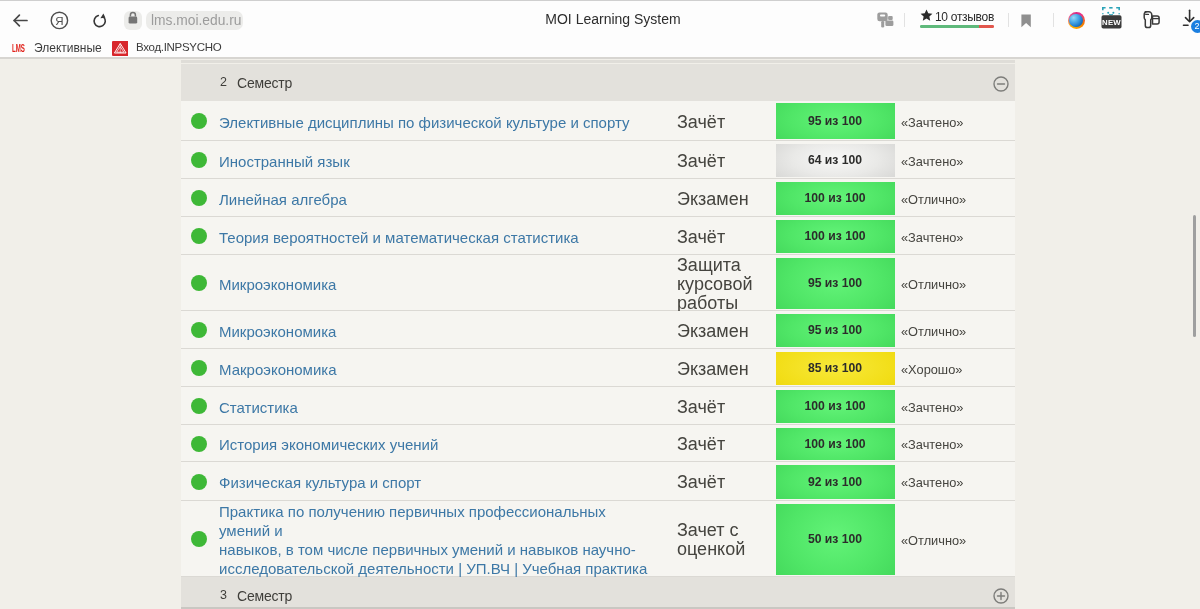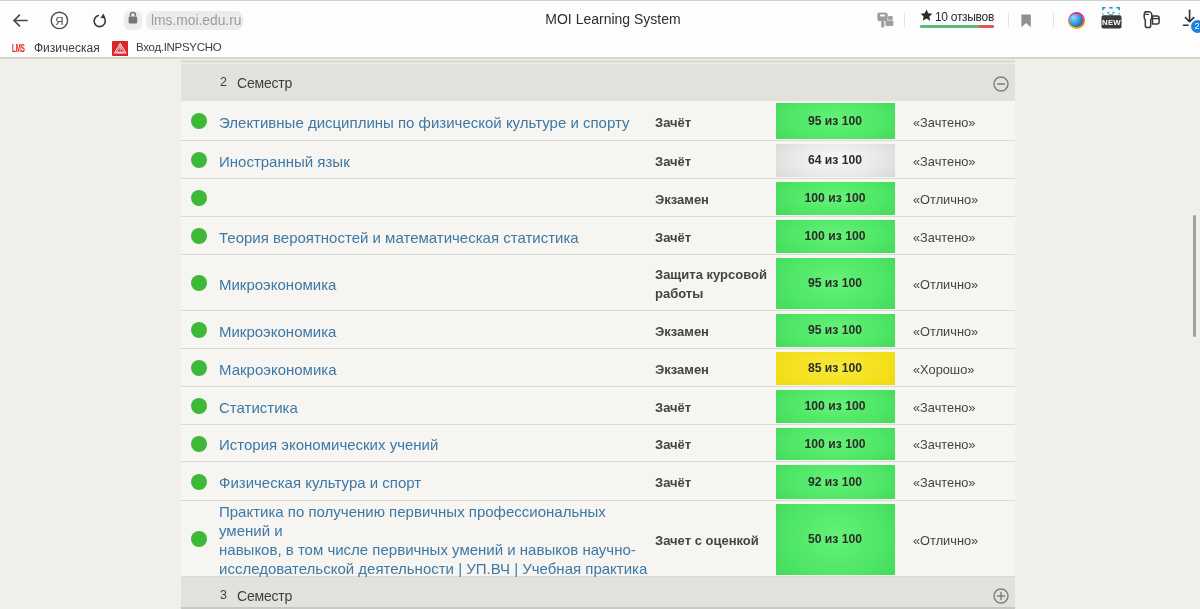--- a/index.html
+++ b/index.html
@@ -14,22 +14,22 @@
 #page { position:absolute; left:0; top:59px; width:1200px; height:550px; background:#f1efe9; }
 #tbl { position:absolute; left:181px; top:0; width:834px; }
 #sliver { position:absolute; left:181px; top:0.5px; width:834px; height:3px; background:#dfddd8; }
 .shead { position:relative; width:834px; background:#e3e1dc; }
 .shead .num { position:absolute; left:39px; font-size:12.5px; letter-spacing:-0.2px; color:#3f3e3a; }
 .shead .word { position:absolute; left:56px; font-size:14px; letter-spacing:-0.2px; color:#3f3e3a; }
 .kursy { position:absolute; font-size:12px; color:#4c1d95; border-bottom:1.5px dashed #a3a29d; padding-bottom:2.5px;margin-top:36px; }
 .row { position:relative; width:834px; background:#f6f5f1; border-bottom:1px solid #dbd9d4; }
 .dot { position:absolute; left:10px; width:16px; height:16px; border-radius:50%; background:#3eb837; }
 .cname { position:absolute; left:38px; width:440px; font-size:15px; color:#3d78a6; line-height:19px; display:flex; align-items:center; padding-top:3.5px; }
-.ctype { position:absolute; left:474px; width:112px; font-size:13px; color:#45443f; line-height:19px; display:flex; align-items:center; padding-top:3.5px;font-weight:bold; }
-.cgrade { position:absolute; left:720px; width:115px; font-size:12.8px; color:#45443f; display:flex; align-items:center; padding-top:3.5px;margin-left:12px; }
+.ctype { position:absolute; left:496px; width:112px; font-size:18px; color:#45443f; line-height:19px; display:flex; align-items:center; padding-top:3.5px; }
+.cgrade { position:absolute; left:720px; width:115px; font-size:12.8px; color:#45443f; display:flex; align-items:center; padding-top:3.5px; }
 .badge { position:absolute; left:594.5px; top:2.5px; width:119px; display:flex; align-items:center; justify-content:center; font-size:12.2px; font-weight:bold; color:#2c2c2b; }
 .bgreen { background:radial-gradient(ellipse 80% 115% at 50% 46%, #63f378 0%, #50e667 48%, #42d75a 85%, #3cce53 100%); }
 .bgrey { background:radial-gradient(ellipse 80% 115% at 50% 46%, #f8f8f7 0%, #e9e9e7 45%, #d5d5d3 85%, #c9c9c7 100%); }
 .byellow { background:radial-gradient(ellipse 90% 130% at 50% 45%, #f8e93a 0%, #f2de18 55%, #e8cd06 100%); }
 .fullc { display:flex; align-items:center; height:100%; }
 </style>
 </head>
 <body>
 <div id="chrome">
 
@@ -104,21 +104,21 @@
   </svg>
 
   <svg class="abs" style="left:1182px;top:8px" width="17" height="18" viewBox="0 0 17 18">
     <path d="M7.6 1.2 V12" stroke="#2e2e2e" stroke-width="1.6" fill="none" stroke-linecap="round"></path>
     <path d="M3.5 8.6 L7.6 12.7 L11.7 8.6" stroke="#2e2e2e" stroke-width="1.6" fill="none" stroke-linecap="round" stroke-linejoin="round"></path>
     <path d="M1.5 16.3 H6" stroke="#2e2e2e" stroke-width="1.6" fill="none" stroke-linecap="round"></path>
   </svg>
   <div class="abs" style="left:1190.5px;top:18.5px;width:13px;height:13px;border-radius:50%;background:#1b7fe0;color:#fff;font-size:9px;text-align:center;line-height:13px">2</div>
 
   <div class="abs" style="left:11.5px;top:40.5px;font-size:11px;font-weight:bold;color:#e0231c;transform:scaleX(0.56);transform-origin:0 0;letter-spacing:-0.2px">LMS</div>
-  <div class="abs bktext" style="left:34px;top:40px">Физическая</div>
+  <div class="abs bktext" style="left:34px;top:40px">Элективные</div>
   <svg class="abs" style="left:111.5px;top:40px" width="16.5" height="15" viewBox="0 0 15 15" preserveAspectRatio="none">
     <rect width="15" height="15" rx="1" fill="#d8262b"></rect>
     <path d="M7.5 2.5 L12.8 12 H2.2 z" stroke="#fff" stroke-width="0.9" fill="none"></path>
     <path d="M7.5 5.5 L10.8 11.2 H4.2 z" stroke="#fff" stroke-width="0.7" fill="none"></path>
     <path d="M7.5 2.5 V12" stroke="#fff" stroke-width="0.5"></path>
   </svg>
   <div class="abs bktext" style="left:136px;top:40px;font-size:11.5px;letter-spacing:-0.3px">Вход.INPSYCHO</div>
 </div>
 
 <div id="page">
@@ -142,20 +142,21 @@
     </div>
     <div class="row" style="height:38px">
       <div class="dot" style="top:11px"></div>
       <div class="cname fullc">Иностранный язык</div>
       <div class="ctype fullc">Зачёт</div>
       <div class="badge bgrey" style="height:33.5px">64 из 100</div>
       <div class="cgrade fullc">«Зачтено»</div>
     </div>
     <div class="row" style="height:38px">
       <div class="dot" style="top:11px"></div>
+      <div class="cname fullc">Линейная алгебра</div>
       <div class="ctype fullc">Экзамен</div>
       <div class="badge bgreen" style="height:33.5px">100 из 100</div>
       <div class="cgrade fullc">«Отлично»</div>
     </div>
     <div class="row" style="height:38px">
       <div class="dot" style="top:11px"></div>
       <div class="cname fullc">Теория вероятностей и математическая статистика</div>
       <div class="ctype fullc">Зачёт</div>
       <div class="badge bgreen" style="height:33.5px">100 из 100</div>
       <div class="cgrade fullc">«Зачтено»</div>

